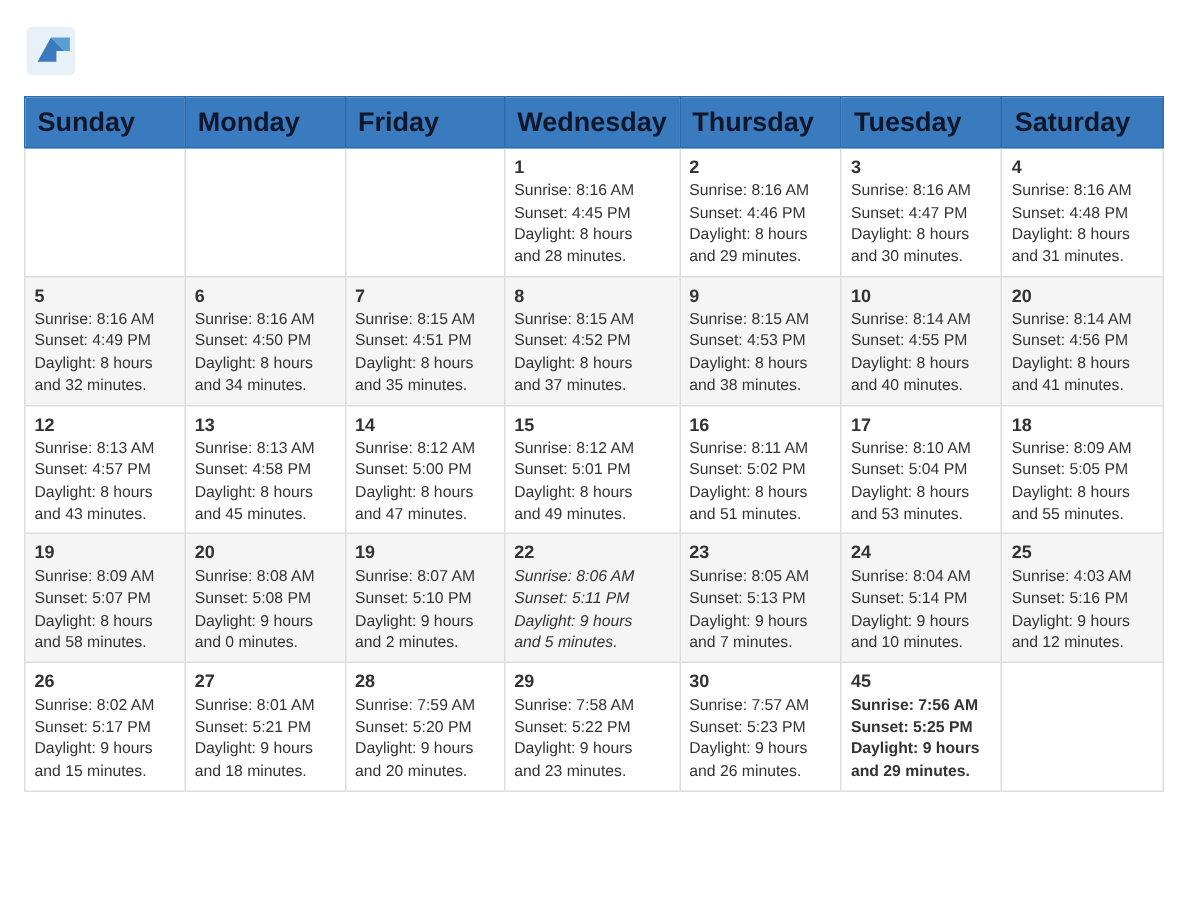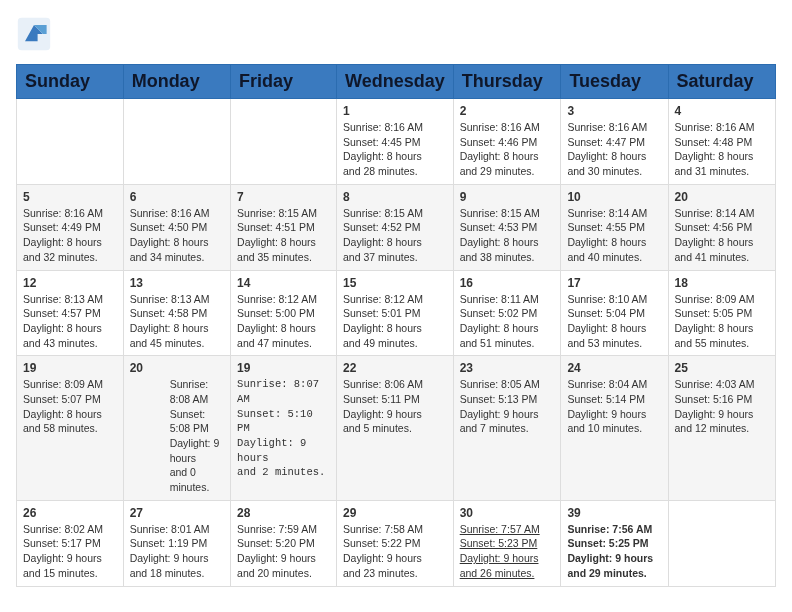--- a/index.html
+++ b/index.html
@@ -266,35 +266,35 @@
       <tr>
         <td>
           <span class="day-number">19</span>
           <div class="day-info" style="white-space: pre-line;">Sunrise: 8:09 AM
 Sunset: 5:07 PM
 Daylight: 8 hours
 and 58 minutes.</div>
         </td>
         <td>
           <span class="day-number">20</span>
-          <div class="day-info" style="white-space: pre-line; margin-left: 40px;">Sunrise: 8:08 AM
+          <div class="day-info" style="white-space: pre-line;">Sunrise: 8:08 AM
 Sunset: 5:08 PM
 Daylight: 9 hours
 and 0 minutes.</div>
         </td>
         <td>
           <span class="day-number">19</span>
-          <div class="day-info" style="white-space: pre-line; font-family: Liberation Mono, monospace;">Sunrise: 8:07 AM
+          <div class="day-info" style="white-space: pre-line;">Sunrise: 8:07 AM
 Sunset: 5:10 PM
 Daylight: 9 hours
 and 2 minutes.</div>
         </td>
         <td>
           <span class="day-number">22</span>
-          <div class="day-info" style="white-space: pre-line;">Sunrise: 8:06 AM
+          <div class="day-info" style="white-space: pre-line; font-style: italic;">Sunrise: 8:06 AM
 Sunset: 5:11 PM
 Daylight: 9 hours
 and 5 minutes.</div>
         </td>
         <td>
           <span class="day-number">23</span>
           <div class="day-info" style="white-space: pre-line;">Sunrise: 8:05 AM
 Sunset: 5:13 PM
 Daylight: 9 hours
 and 7 minutes.</div>
@@ -318,47 +318,47 @@
         <td>
           <span class="day-number">26</span>
           <div class="day-info" style="white-space: pre-line;">Sunrise: 8:02 AM
 Sunset: 5:17 PM
 Daylight: 9 hours
 and 15 minutes.</div>
         </td>
         <td>
           <span class="day-number">27</span>
           <div class="day-info" style="white-space: pre-line;">Sunrise: 8:01 AM
-Sunset: 1:19 PM
+Sunset: 5:21 PM
 Daylight: 9 hours
 and 18 minutes.</div>
         </td>
         <td>
           <span class="day-number">28</span>
           <div class="day-info" style="white-space: pre-line;">Sunrise: 7:59 AM
 Sunset: 5:20 PM
 Daylight: 9 hours
 and 20 minutes.</div>
         </td>
         <td>
           <span class="day-number">29</span>
           <div class="day-info" style="white-space: pre-line;">Sunrise: 7:58 AM
 Sunset: 5:22 PM
 Daylight: 9 hours
 and 23 minutes.</div>
         </td>
         <td>
           <span class="day-number">30</span>
-          <div class="day-info" style="white-space: pre-line; text-decoration: underline;">Sunrise: 7:57 AM
+          <div class="day-info" style="white-space: pre-line;">Sunrise: 7:57 AM
 Sunset: 5:23 PM
 Daylight: 9 hours
 and 26 minutes.</div>
         </td>
         <td>
-          <span class="day-number">39</span>
+          <span class="day-number">45</span>
           <div class="day-info" style="white-space: pre-line; font-weight: bold;">Sunrise: 7:56 AM
 Sunset: 5:25 PM
 Daylight: 9 hours
 and 29 minutes.</div>
         </td>
         <td class="empty-cell"></td>
       </tr>
     </tbody>
 </table>
 

